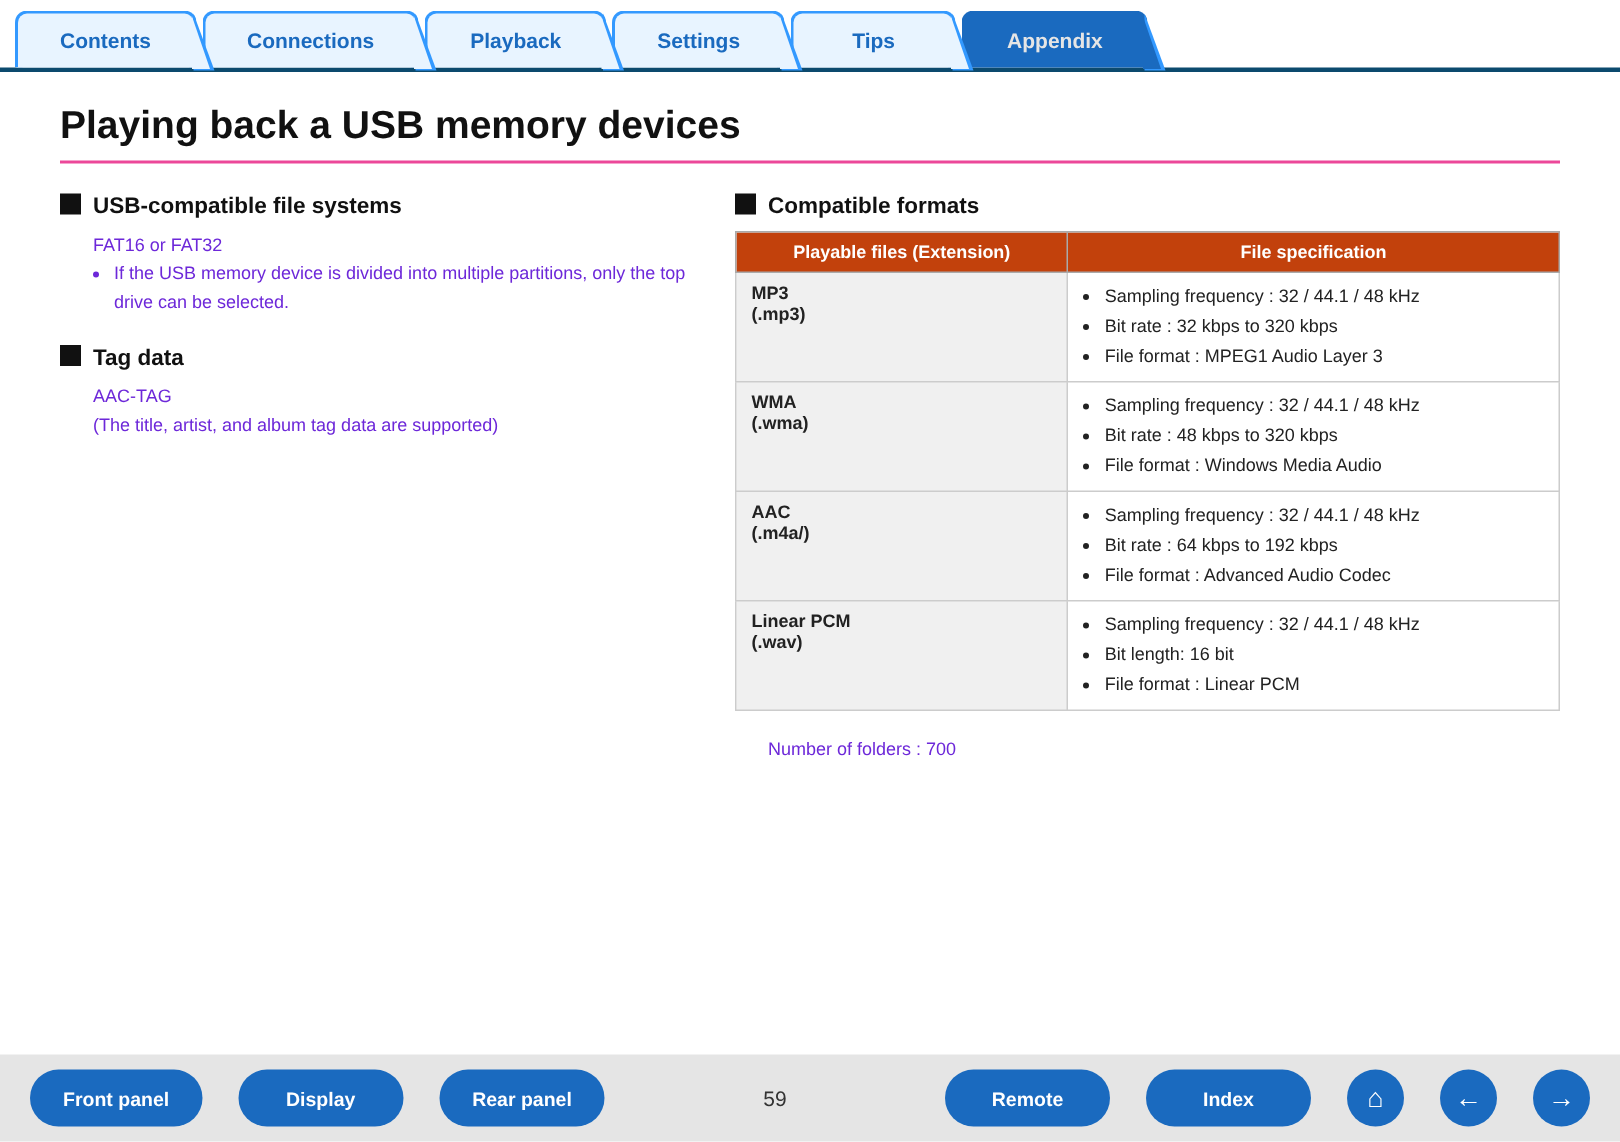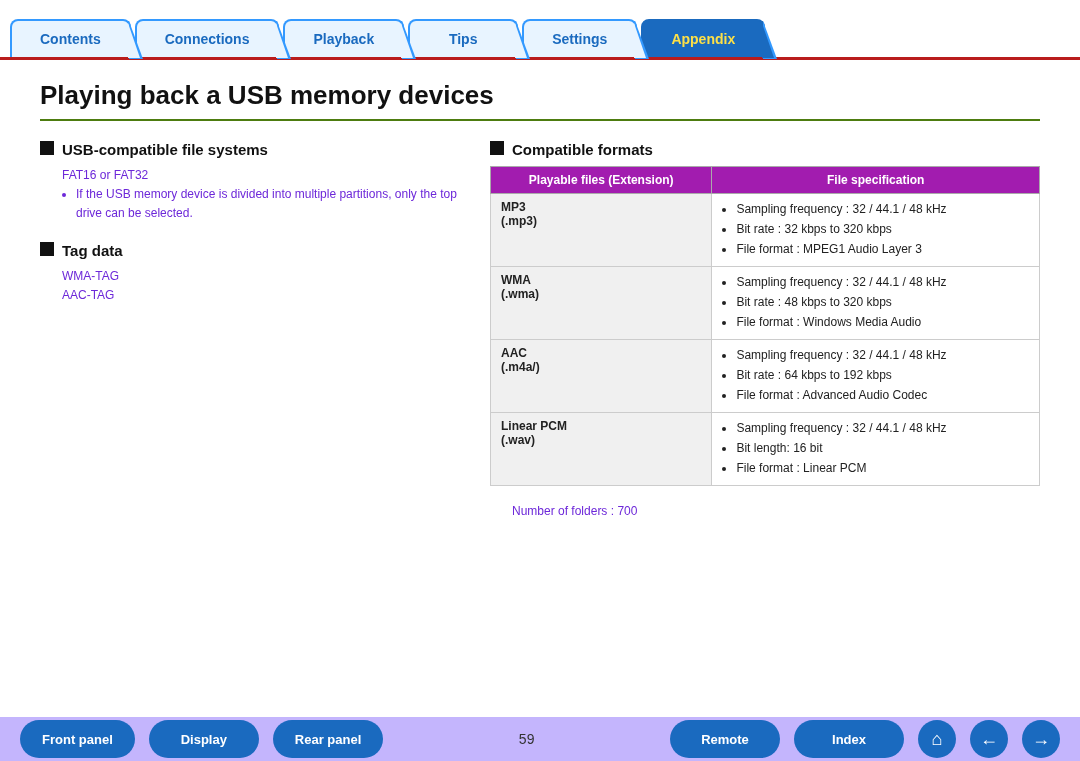--- a/index.html
+++ b/index.html
@@ -10,23 +10,23 @@
       width: 1080px;
       height: 761px;
       overflow: hidden;
       color: #222;
     }
 
     
     .top-nav {
       display: flex;
       background: #fff;
-      border-bottom: 3px solid #b91c1c;
+      border-bottom: 3px solid #0c4a6e;
       padding: 0 10px;
-      height: 60px;
+      height: 48px;
       align-items: flex-end;
     }
     .nav-tab {
       position: relative;
       display: inline-flex;
       align-items: center;
       justify-content: center;
       padding: 8px 28px;
       font-weight: bold;
       font-size: 14px;
@@ -57,37 +57,37 @@
       right: -11px;
       top: 2px;
       width: 0;
       height: 0;
       border-top: 35px solid transparent;
       border-left: 12px solid #e8f4ff;
       z-index: 3;
     }
     .nav-tab.active {
       background: #1a6abf;
-      color: #fde047;
+      color: #e5e5e5;
       border-color: #1a6abf;
     }
     .nav-tab.active::before {
       border-left-color: #1a6abf;
     }
 
     
     .main-content {
       padding: 20px 40px 10px 40px;
     }
 
     .page-title {
       font-size: 26px;
       font-weight: bold;
       color: #111;
-      border-bottom: 2px solid #4d7c0f;
+      border-bottom: 2px solid #ec4899;
       padding-bottom: 8px;
       margin-bottom: 20px;
     }
 
     .two-col {
       display: flex;
       gap: 30px;
     }
 
     .left-col {
@@ -128,21 +128,21 @@
       margin-bottom: 0;
     }
 
     
     .compat-table {
       width: 100%;
       border-collapse: collapse;
       font-size: 12px;
     }
     .compat-table th {
-      background: #a21caf;
+      background: #c2410c;
       color: #fff;
       padding: 6px 10px;
       text-align: center;
       border: 1px solid #aaa;
     }
     .compat-table td {
       padding: 6px 10px;
       border: 1px solid #ccc;
       vertical-align: top;
       margin-left: 31px;
@@ -165,26 +165,26 @@
     .max-section {
       margin-top: 16px;
     }
 
     
     .bottom-nav {
       position: absolute;
       bottom: 0;
       left: 0;
       right: 0;
-      height: 44px;
-      background: #c4b5fd;
+      height: 58px;
+      background: #e5e5e5;
       display: flex;
       align-items: center;
       padding: 0 20px;
-      gap: 14px;
+      gap: 24px;
     }
     .bottom-btn {
       display: inline-flex;
       align-items: center;
       justify-content: center;
       background: #1a6abf;
       color: #fff;
       font-weight: bold;
       font-size: 13px;
       border-radius: 24px;
@@ -214,22 +214,22 @@
       border: none;
     }
   </style>
 </head>
 <body>
 
 <nav class="top-nav">
   <div class="nav-tab">Contents</div>
   <div class="nav-tab">Connections</div>
   <div class="nav-tab">Playback</div>
+  <div class="nav-tab">Settings</div>
   <div class="nav-tab">Tips</div>
-  <div class="nav-tab">Settings</div>
   <div class="nav-tab active">Appendix</div>
 </nav>
 
 <div class="main-content">
   <h1 class="page-title">Playing back a USB memory devices</h1>
 
   <div class="two-col">
 
     <div class="left-col">
 
@@ -242,22 +242,22 @@
         <ul>
           <li>If the USB memory device is divided into multiple partitions, only the top drive can be selected.</li>
         </ul>
       </div>
 
       <div class="section-heading">
         <span class="square-icon"></span>
         <span>Tag data</span>
       </div>
       <div class="section-body">
-        <div>WMA-TAG</div>
         <div>AAC-TAG</div>
+        <div>(The title, artist, and album tag data are supported)</div>
       </div>
     </div>
 
     <div class="right-col">
 
       <div class="section-heading">
         <span class="square-icon"></span>
         <span>Compatible formats</span>
       </div>
 

